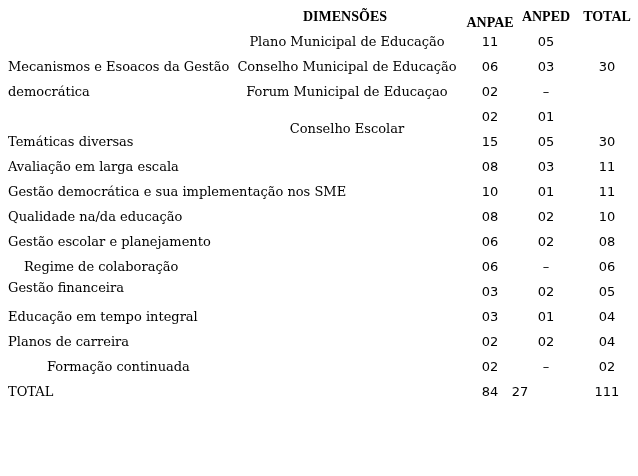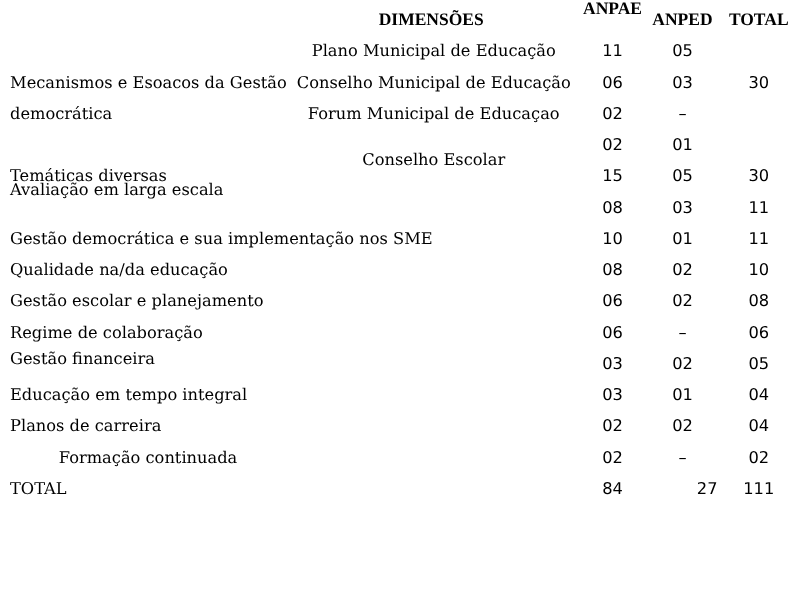--- a/index.html
+++ b/index.html
@@ -7,21 +7,21 @@
          font-family: "DejaVu Serif", "Liberation Serif", serif; color: #000; font-size: 13px; }
   .t { position: absolute; white-space: nowrap; line-height: 16px; }
   .hdr { font-weight: bold; font-family: "Liberation Serif", serif; font-size: 14px; }
   .c { text-align: center; }
   .num { font-family: "DejaVu Sans", sans-serif; font-size: 13px; }
 </style>
 </head>
 <body>
 
 <div class="t hdr c" style="left:290px;top:9px;width:110px;">DIMENSÕES</div>
-<div class="t hdr c" style="left:462px;top:0;width:56px;text-align:center;">ANPAE</div>
+<div class="t hdr c" style="left:462px;top:15px;width:56px;text-align:center;">ANPAE</div>
 <div class="t hdr c" style="left:518px;top:9px;width:56px;">ANPED</div>
 <div class="t hdr c" style="left:576px;top:9px;width:62px;">TOTAL</div>
 
 <div class="t" style="left:8px;top:59px;">Mecanismos e Esoacos da Gestão</div>
 <div class="t" style="left:8px;top:84px;">democrática</div>
 <div class="t num c" style="left:576px;top:59px;width:62px;">30</div>
 
 <div class="t c" style="left:234px;top:34px;width:226px;">Plano Municipal de Educação</div>
 <div class="t num c" style="left:462px;top:34px;width:56px;">11</div>
 <div class="t num c" style="left:518px;top:34px;width:56px;">05</div>
@@ -36,41 +36,41 @@
 
 <div class="t c" style="left:234px;top:121px;width:226px;">Conselho Escolar</div>
 <div class="t num c" style="left:462px;top:109px;width:56px;">02</div>
 <div class="t num c" style="left:518px;top:109px;width:56px;">01</div>
 
 <div class="t" style="left:8px;top:134px;">Temáticas diversas</div>
 <div class="t num c" style="left:462px;top:134px;width:56px;">15</div>
 <div class="t num c" style="left:518px;top:134px;width:56px;">05</div>
 <div class="t num c" style="left:576px;top:134px;width:62px;">30</div>
 
-<div class="t" style="left:8px;top:145px;">Avaliação em larga escala</div>
+<div class="t" style="left:8px;top:159px;">Avaliação em larga escala</div>
 <div class="t num c" style="left:462px;top:159px;width:56px;">08</div>
 <div class="t num c" style="left:518px;top:159px;width:56px;">03</div>
 <div class="t num c" style="left:576px;top:159px;width:62px;">11</div>
 
 <div class="t" style="left:8px;top:184px;">Gestão democrática e sua implementação nos SME</div>
 <div class="t num c" style="left:462px;top:184px;width:56px;">10</div>
 <div class="t num c" style="left:518px;top:184px;width:56px;">01</div>
 <div class="t num c" style="left:576px;top:184px;width:62px;">11</div>
 
 <div class="t" style="left:8px;top:209px;">Qualidade na/da educação</div>
 <div class="t num c" style="left:462px;top:209px;width:56px;">08</div>
 <div class="t num c" style="left:518px;top:209px;width:56px;">02</div>
 <div class="t num c" style="left:576px;top:209px;width:62px;">10</div>
 
 <div class="t" style="left:8px;top:234px;">Gestão escolar e planejamento</div>
 <div class="t num c" style="left:462px;top:234px;width:56px;">06</div>
 <div class="t num c" style="left:518px;top:234px;width:56px;">02</div>
 <div class="t num c" style="left:576px;top:234px;width:62px;">08</div>
 
-<div class="t" style="left:8px;top:259px;">Regime de colaboração</div>
+<div class="t" style="left:24px;top:259px;">Regime de colaboração</div>
 <div class="t num c" style="left:462px;top:259px;width:56px;">06</div>
 <div class="t num c" style="left:518px;top:259px;width:56px;">–</div>
 <div class="t num c" style="left:576px;top:259px;width:62px;">06</div>
 
 <div class="t" style="left:8px;top:280px;">Gestão financeira</div>
 <div class="t num c" style="left:462px;top:284px;width:56px;">03</div>
 <div class="t num c" style="left:518px;top:284px;width:56px;">02</div>
 <div class="t num c" style="left:576px;top:284px;width:62px;">05</div>
 
 <div class="t" style="left:8px;top:309px;text-align:center;">Educação em tempo integral</div>
@@ -83,14 +83,14 @@
 <div class="t num c" style="left:518px;top:334px;width:56px;">02</div>
 <div class="t num c" style="left:576px;top:334px;width:62px;">04</div>
 
 <div class="t" style="left:8px;top:359px;margin-left:39px;">Formação continuada</div>
 <div class="t num c" style="left:462px;top:359px;width:56px;">02</div>
 <div class="t num c" style="left:518px;top:359px;width:56px;">–</div>
 <div class="t num c" style="left:576px;top:359px;width:62px;">02</div>
 
 <div class="t" style="left:8px;top:384px;">TOTAL</div>
 <div class="t num c" style="left:462px;top:384px;width:56px;">84</div>
-<div class="t num c" style="left:518px;top:384px;width:56px;text-align:right;">27</div>
+<div class="t num c" style="left:492px;top:384px;width:56px;">27</div>
 <div class="t num c" style="left:576px;top:384px;width:62px;">111</div>
 
 </body></html>

